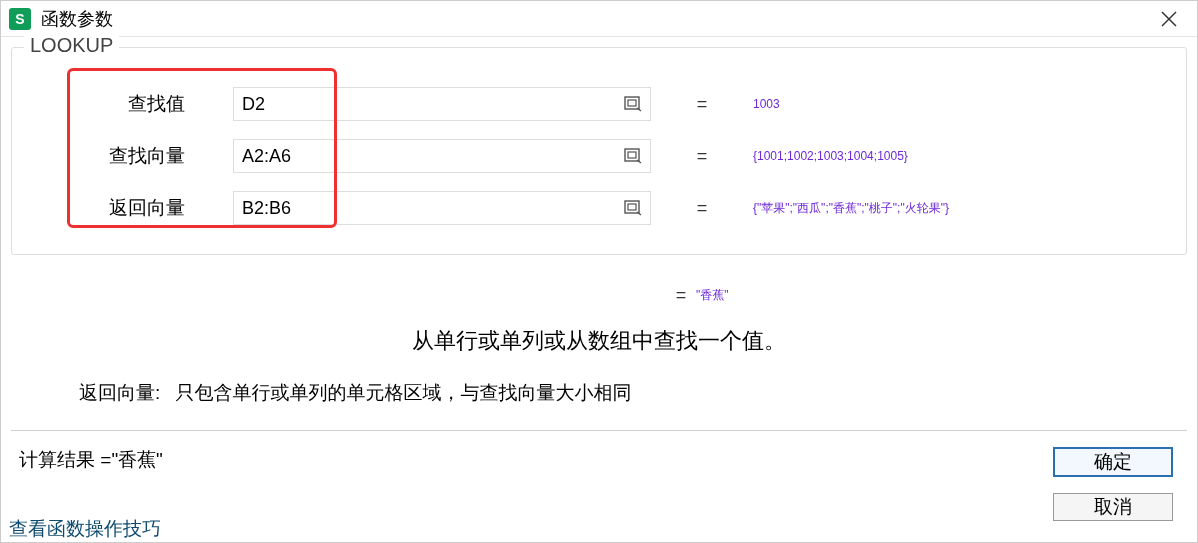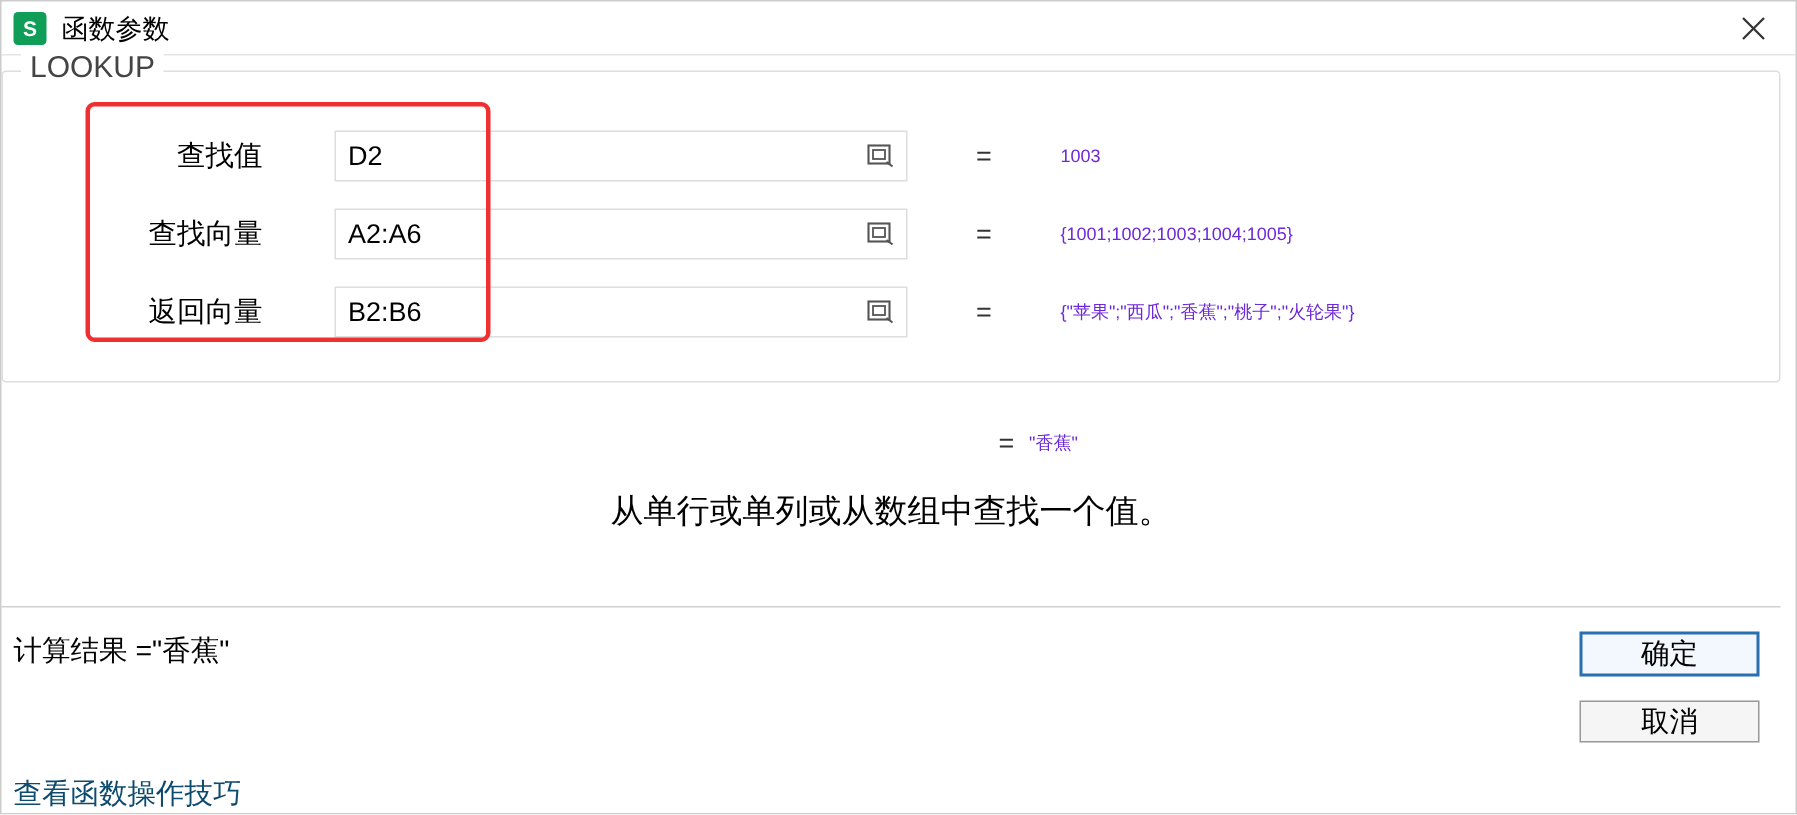--- a/index.html
+++ b/index.html
@@ -46,21 +46,21 @@
     width: 40px;
     height: 30px;
     display: flex;
     align-items: center;
     justify-content: center;
     cursor: pointer;
     font-size: 22px;
   }
   .body {
     flex: 1;
-    padding: 10px 10px 0 0;
+    padding: 10px 10px 0 10px;
     display: flex;
     flex-direction: column;
   }
   .fieldset {
     border: 1px solid #ddd;
     border-radius: 3px;
     padding: 30px 10px 20px 10px;
     position: relative;
     margin-bottom: 20px;
   }
@@ -90,21 +90,21 @@
     height: 52px;
     gap: 36px;
   }
   .param-label {
     width: 175px;
     text-align: right;
     padding-right: 12px;
     font-size: 19px;
   }
   .input-wrap {
-    width: 382px;
+    width: 418px;
     display: flex;
     align-items: center;
     border: 1px solid #ddd;
     height: 34px;
     background: #fff;
   }
   .input-wrap input {
     flex: 1;
     border: none;
     outline: none;
@@ -258,20 +258,24 @@
     </div>
 
     <div class="formula-result-row">
       <div class="spacer"></div>
       <div class="equals">=</div>
       <div class="result-val">"香蕉"</div>
     </div>
 
     <div class="desc-section">
       <div class="desc1">从单行或单列或从数组中查找一个值。</div>
+      <div class="desc2">
+        <span class="dlabel">返回向量:</span>
+        <span>只包含单行或单列的单元格区域，与查找向量大小相同</span>
+      </div>
     </div>
 
     <hr class="hr">
 
     <div class="footer">
       <span class="calc-label">计算结果 = </span>
       <span class="calc-label">"香蕉"</span>
       <div class="btns">
         <button class="btn primary">确定</button>
         <button class="btn">取消</button>

